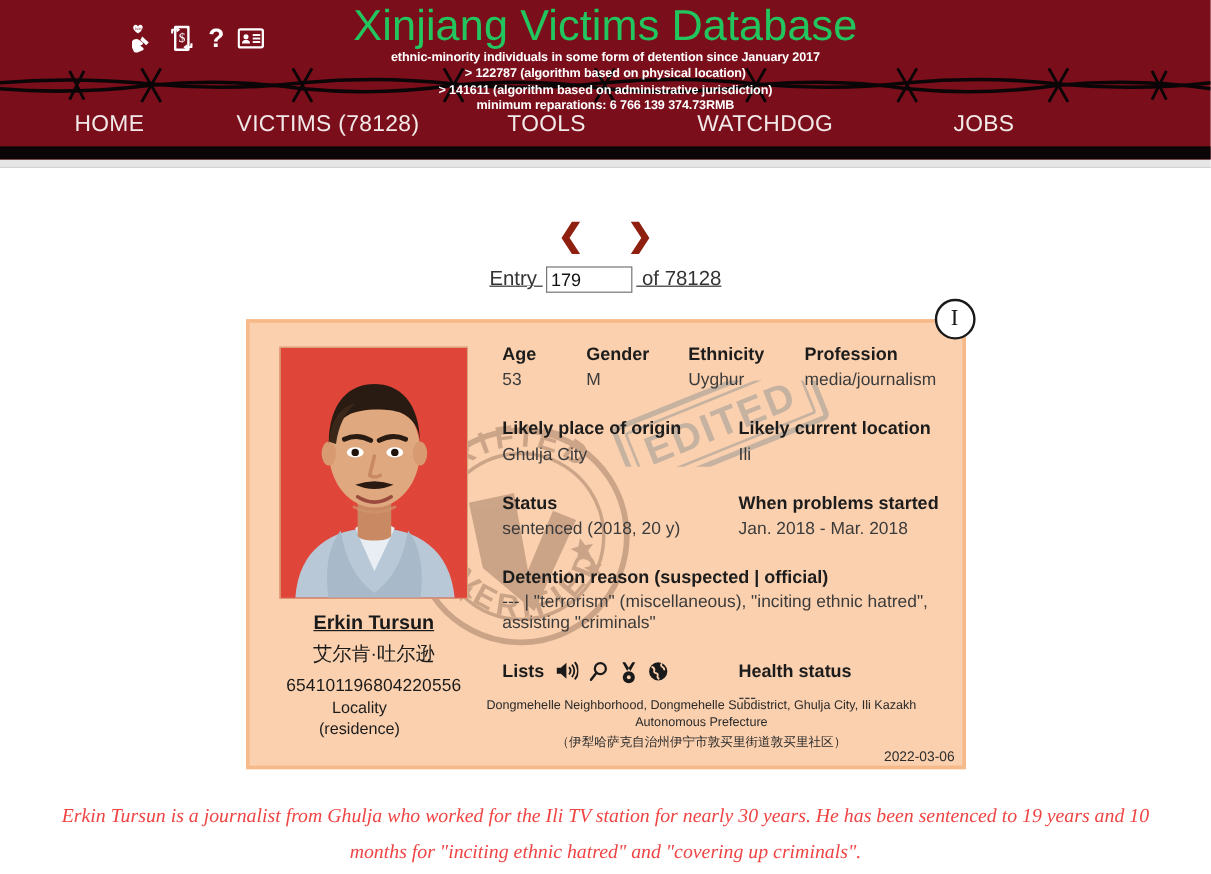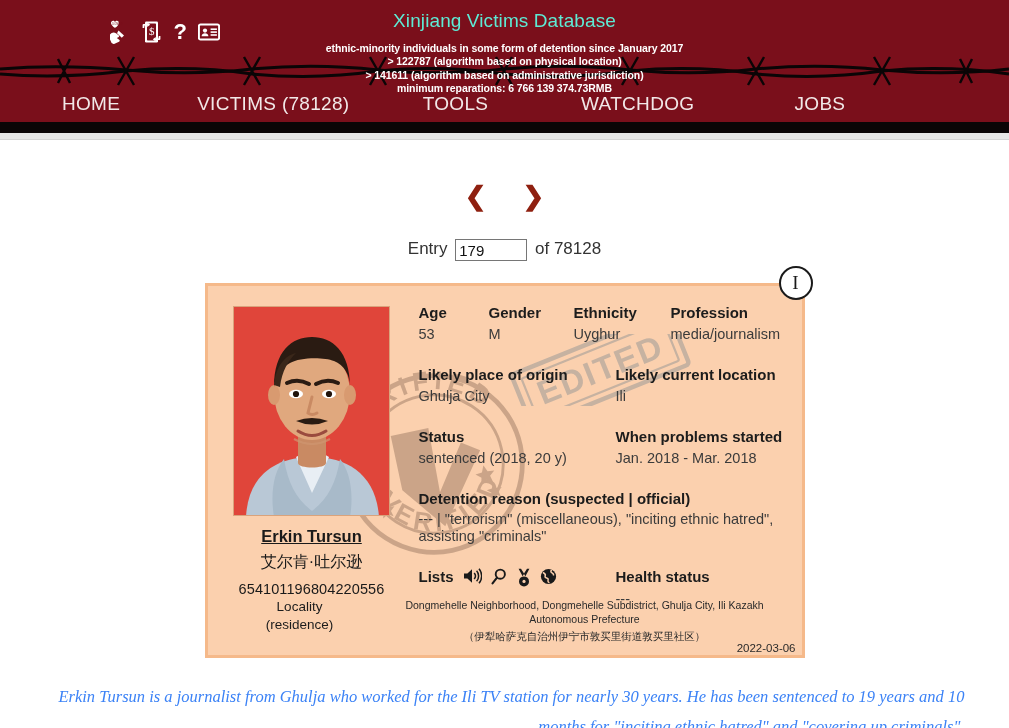--- a/index.html
+++ b/index.html
@@ -30,22 +30,22 @@
   .hicon { display: block; cursor: pointer; }
 
   .title-block {
     position: absolute;
     left: 0; right: 0; top: 4px;
     text-align: center;
     z-index: 4;
     pointer-events: none;
   }
   .site-title {
-    font-size: 19px;
-    color: #5eead4;
+    font-size: 36px;
+    color: #22c55e;
     font-weight: 400;
     letter-spacing: 0.1px;
     line-height: 34px;
     margin: 0;
   }
   .subline {
     font-size: 10.5px;
     color: #ffffff;
     font-weight: bold;
     line-height: 13.4px;
@@ -144,24 +144,25 @@
   .chev {
     color: #8f2010;
     font-size: 26px;
     line-height: 1;
     cursor: pointer;
     font-weight: bold;
     user-select: none;
   }
 
   .entry-row {
-    margin-top: 30px;
+    margin-top: 13px;
     text-align: center;
     font-size: 17px;
     color: #333333;
+    text-decoration: underline;
   }
   .entry-input {
     width: 72px; height: 22px;
     border: 1px solid #767676;
     font-size: 15px;
     font-family: "Liberation Sans", sans-serif;
     padding: 0 3px;
     color: #111;
     vertical-align: middle;
     margin: 0 3px;
@@ -350,25 +351,25 @@
     right: 6px; bottom: 1px;
     font-size: 11.5px;
     color: #2a2a2a;
     z-index: 5;
     margin-left: 12px;
   }
 
   .caption {
     width: 920px;
     margin: 24px auto 0 auto;
-    text-align: right;
+    text-align: center;
     font-family: "Liberation Serif", serif;
     font-style: italic;
     font-size: 16.5px;
-    color: #3b82f6;
+    color: #ef4444;
     line-height: 30px;
   }
 </style>
 </head>
 <body>
 
 <div class="header">
 
   <div class="header-icons">
     <span class="hicon">

